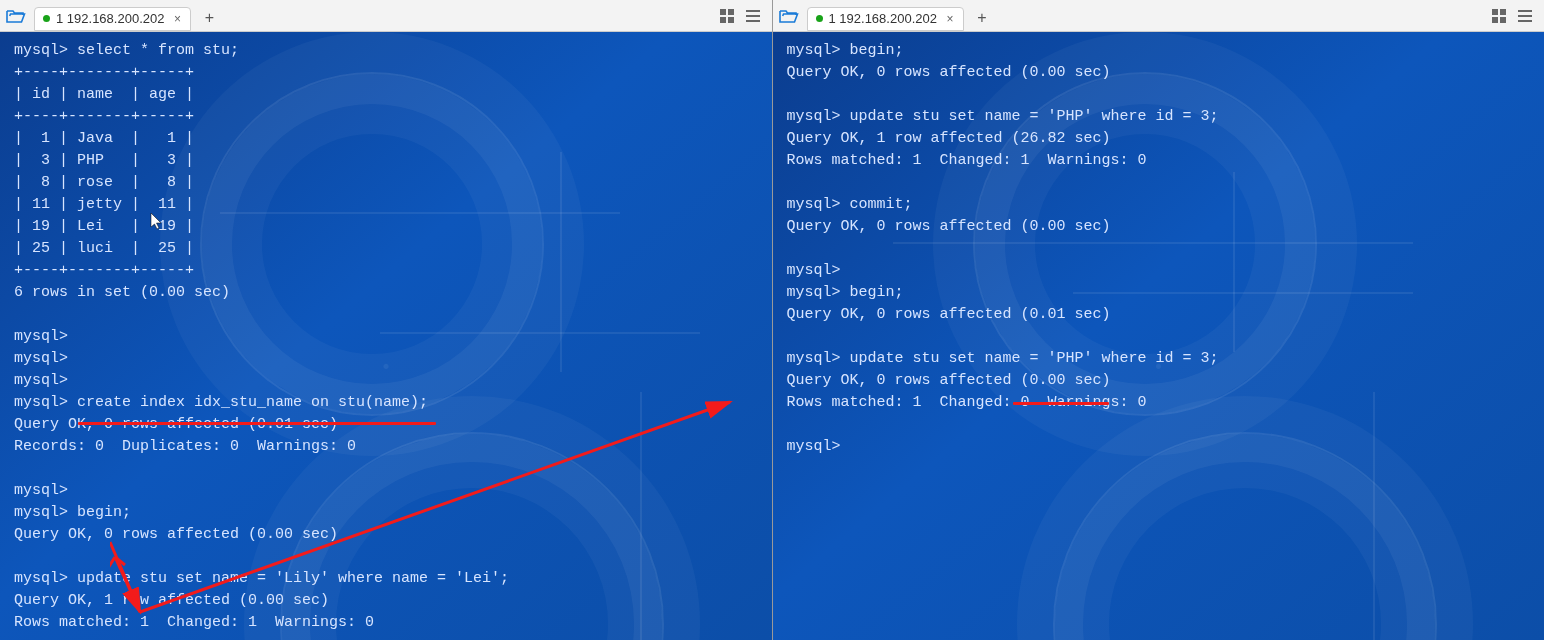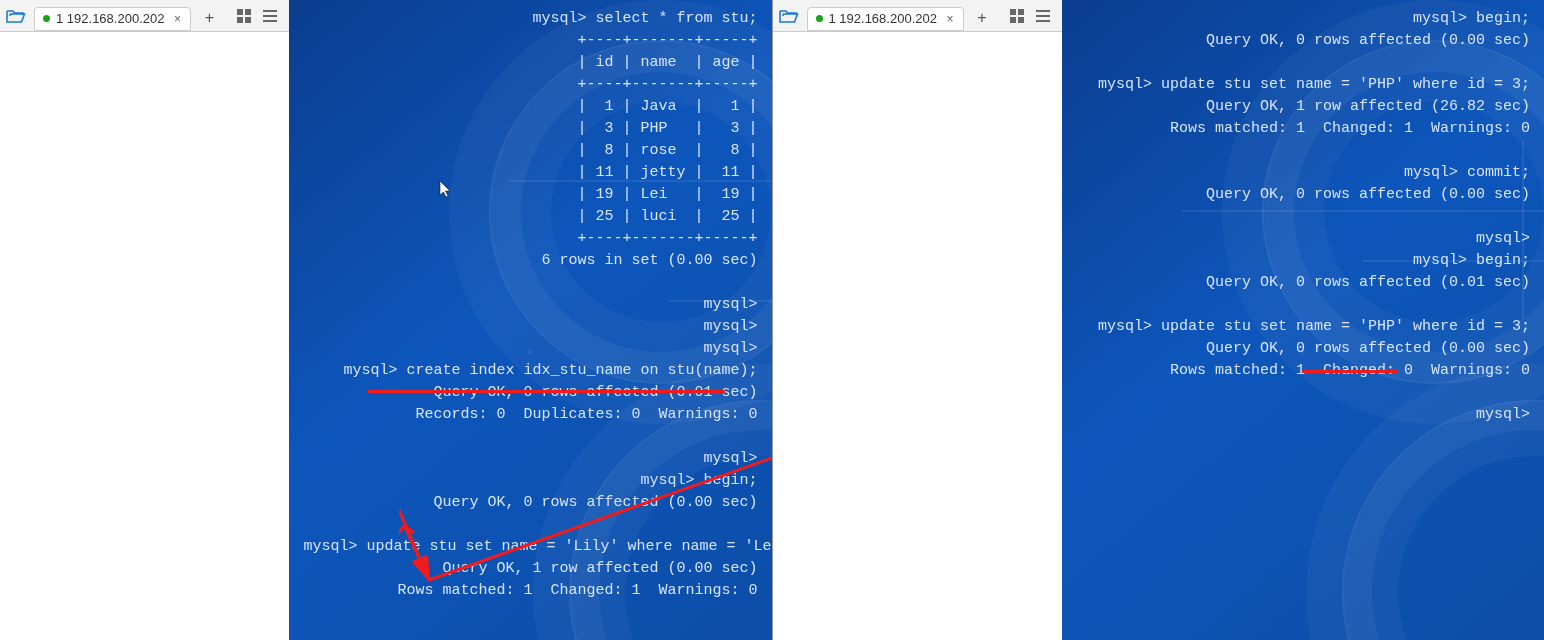--- a/index.html
+++ b/index.html
@@ -1,18 +1,18 @@
 <!DOCTYPE html>
 <html><head>
 <meta charset="utf-8">
 <style>
   * { margin:0; padding:0; box-sizing:border-box; }
   html,body { width:1544px; height:640px; font-family:"Consolas","Courier New",monospace; font-size:15px; overflow:hidden; }
   .split { display:flex; width:100%; height:100%; }
-  .pane { flex:1; position:relative; border-right:1px solid #999; display:flex; flex-direction:row; overflow:hidden;text-align:right; }
+  .pane { flex:1; position:relative; border-right:1px solid #999; display:flex; flex-direction:column; overflow:hidden; }
   .pane:last-child { border-right:none; }
 
   
   .tabbar { height:32px; background:#f3f3f3; border-bottom:1px solid #ccc; display:flex; align-items:center; padding:0 6px; gap:8px; font-family:Arial,Helvetica,sans-serif; font-size:13px; color:#333; }
   .folder-icon { width:20px; height:18px; display:flex; align-items:center; justify-content:center; cursor:pointer; }
   .tab { background:#fff; border:1px solid #ccc; border-radius:4px 4px 0 0; height:24px; display:flex; align-items:center; padding:0 6px 0 8px; gap:6px; margin-top:6px; cursor:pointer; }
   .tab-dot { width:7px; height:7px; border-radius:50%; background:#19a319; }
   .tab-label { white-space:nowrap; }
   .tab-close { width:14px; height:14px; border-radius:2px; font-size:12px; color:#666; display:flex; align-items:center; justify-content:center; cursor:pointer; }
   .tab-add { width:20px; height:20px; display:flex; align-items:center; justify-content:center; color:#555; font-size:16px; cursor:pointer; margin-top:4px; }

